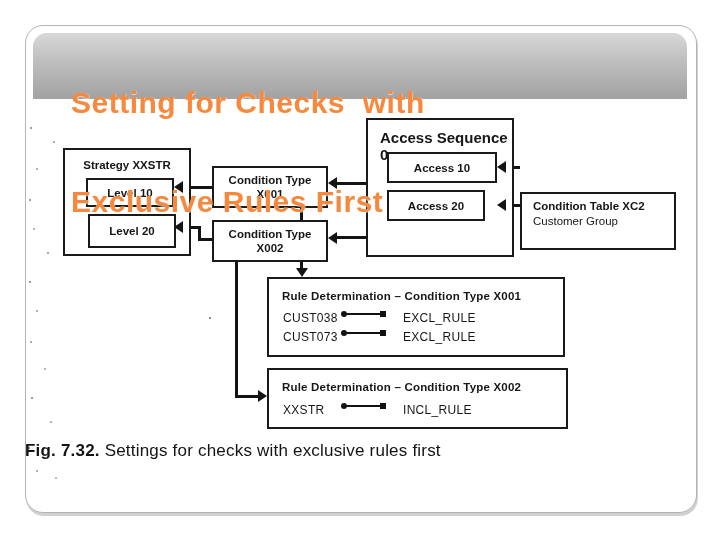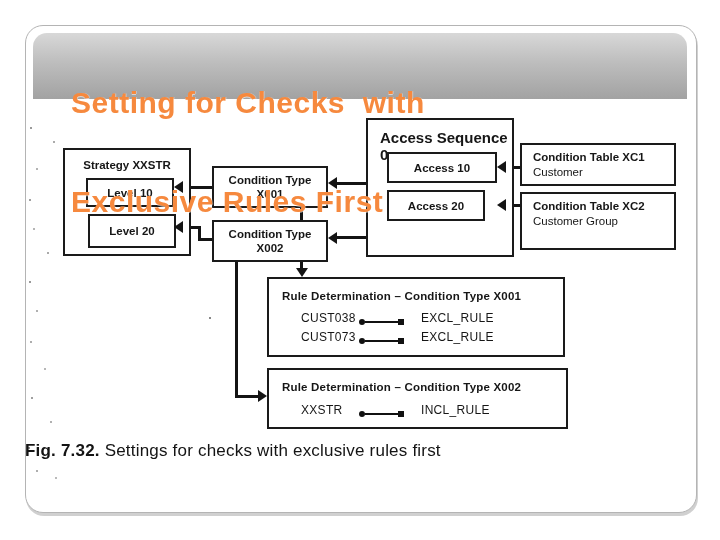--- a/index.html
+++ b/index.html
@@ -47,22 +47,22 @@
   .acc20 { left:387px; top:190px; width:98px; height:31px; }
   .tblbox { padding:5px 4px 0 11px; }
   .tbl1 { left:520px; top:143px; width:156px; height:43px; }
   .tbl2 { left:520px; top:192px; width:156px; height:58px; }
   .tbl-title { font-weight:bold; font-size:11.5px; line-height:15px; white-space:nowrap; }
   .tbl-sub { font-size:11.5px; line-height:15px; }
   .rd1 { left:267px; top:277px; width:298px; height:80px; }
   .rd2 { left:267px; top:368px; width:301px; height:61px; }
   .rd-title { position:absolute; left:13px; top:11px; font-weight:bold; font-size:11.5px;
     letter-spacing:.2px; white-space:nowrap; }
-  .rd-row { position:absolute; left:14px; display:flex; align-items:flex-end;
-    font-size:12px; letter-spacing:.3px; white-space:nowrap;margin-left:18px; }
+  .rd-row { position:absolute; left:14px; display:flex; align-items:flex-start;
+    font-size:12px; letter-spacing:.3px; white-space:nowrap; }
   .rd1 .row0 { top:32px; } .rd1 .row1 { top:51px; } .rd2 .row0 { top:33px; }
   .rd-key { width:58px; }
   .conn { display:inline-flex; align-items:center; margin-right:17px; }
   .conn .dot { width:6px; height:6px; background:#111; border-radius:50%; }
   .conn .bar { width:33px; height:2px; background:#111; }
   .conn .sq  { width:6px; height:6px; background:#111; }
   
   .hline,.vline { position:absolute; background:#141414; z-index:1; }
   .hline { height:3px; } .vline { width:3px; }
   .arrow { position:absolute; width:0; height:0; z-index:3; }
@@ -108,24 +108,20 @@
     <div>Condition Type</div>
     <div>X002</div>
   </div>
 
   <div class="dbox aseq">
     <div class="aseq-label">Access Sequence 0</div>
   </div>
   <div class="dbox acc10 center1">Access 10</div>
   <div class="dbox acc20 center1">Access 20</div>
 
-  <div class="dbox tbl1 tblbox">
-    <div class="tbl-title">Condition Table XC1</div>
-    <div class="tbl-sub">Customer</div>
-  </div>
   <div class="dbox tbl2 tblbox">
     <div class="tbl-title">Condition Table XC2</div>
     <div class="tbl-sub">Customer Group</div>
   </div>
 
   <div class="dbox rd1">
     <div class="rd-title">Rule Determination – Condition Type X001</div>
     <div class="rd-row row0">
       <span class="rd-key">CUST038</span>
       <span class="conn">

